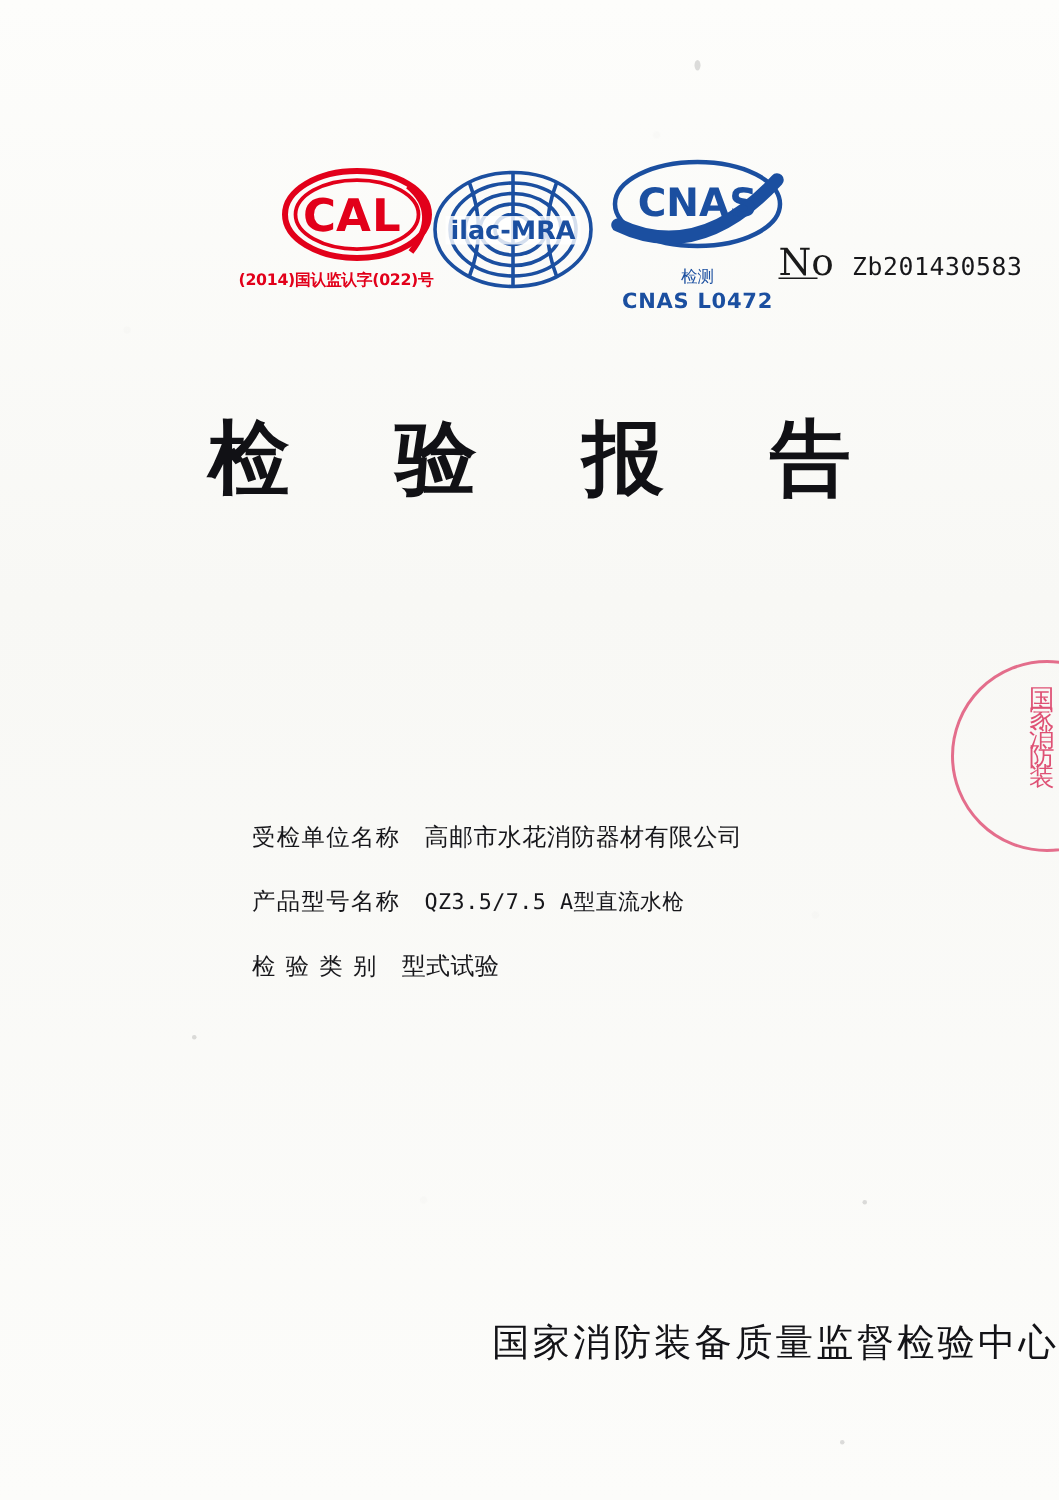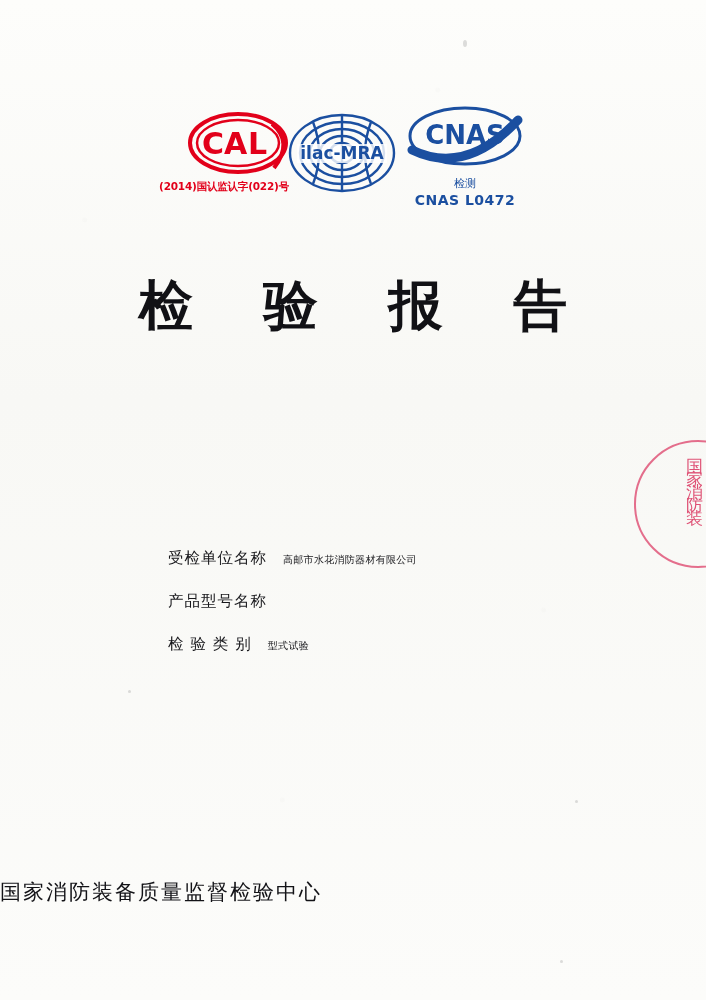--- a/index.html
+++ b/index.html
@@ -200,39 +200,39 @@
   }
   .field-label {
     font-family: "DejaVu Sans", sans-serif;
     font-size: 15.5px;
     white-space: nowrap;
     letter-spacing: 1px;
     color: #17171b;
   }
   .field-value {
     font-family: Liberation Serif, serif;
-    font-size: 10px;
+    font-size: 16px;
     margin-left: 16px;
     color: #17171b;
     letter-spacing: 0.3px;
   }
   .field-value.mono {
     font-family: "DejaVu Sans Mono", monospace;
     font-size: 14.5px;
   }
 
   
   .issuer {
     position: absolute;
     top: 878px;
     left: 0;
     width: 706px;
-    text-align: left;
-    font-family: "DejaVu Sans", sans-serif;
-    font-size: 21px;
+    text-align: right;
+    font-family: "DejaVu Sans", sans-serif;
+    font-size: 25px;
     letter-spacing: 2px;
     color: #131317;
   }
 
   
   .stamp {
     position: absolute;
     right: -56px;
     top: 440px;
     width: 124px;
@@ -313,31 +313,39 @@
     <div class="cnas">
       <svg width="122" height="70" viewBox="0 0 122 70" aria-hidden="true">
         <ellipse cx="61" cy="32" rx="55" ry="28" fill="none" stroke="#1b4fa0" stroke-width="3"></ellipse>
         <path d="M8 46 q54 26 106 -30" fill="none" stroke="#1b4fa0" stroke-width="9" stroke-linecap="round"></path>
         <text x="61" y="40" text-anchor="middle" font-family="DejaVu Sans, sans-serif" font-weight="bold" font-size="26" fill="#1b4fa0">CNAS</text>
       </svg>
       <div class="cnas-sub">检测</div>
       <div class="cnas-code">CNAS L0472</div>
     </div>
 
+    <div class="report-no">
+      <div class="no-label">
+        <span>No</span>
+        <span class="underline"></span>
+      </div>
+      <div class="no-value">Zb201430583</div>
+    </div>
   </div>
 
   <div class="doc-title">检 验 报 告</div>
 
   <div class="fields">
     <div class="field-row">
       <span class="field-label">受检单位名称</span>
       <span class="field-value">高邮市水花消防器材有限公司</span>
     </div>
     <div class="field-row">
       <span class="field-label">产品型号名称</span>
+      <span class="field-value mono">QZ3.5/7.5 A型直流水枪</span>
     </div>
     <div class="field-row">
       <span class="field-label">检 验 类 别</span>
       <span class="field-value">型式试验</span>
     </div>
   </div>
 
   <div class="issuer">国家消防装备质量监督检验中心</div>
 
   <div class="stamp"></div>

